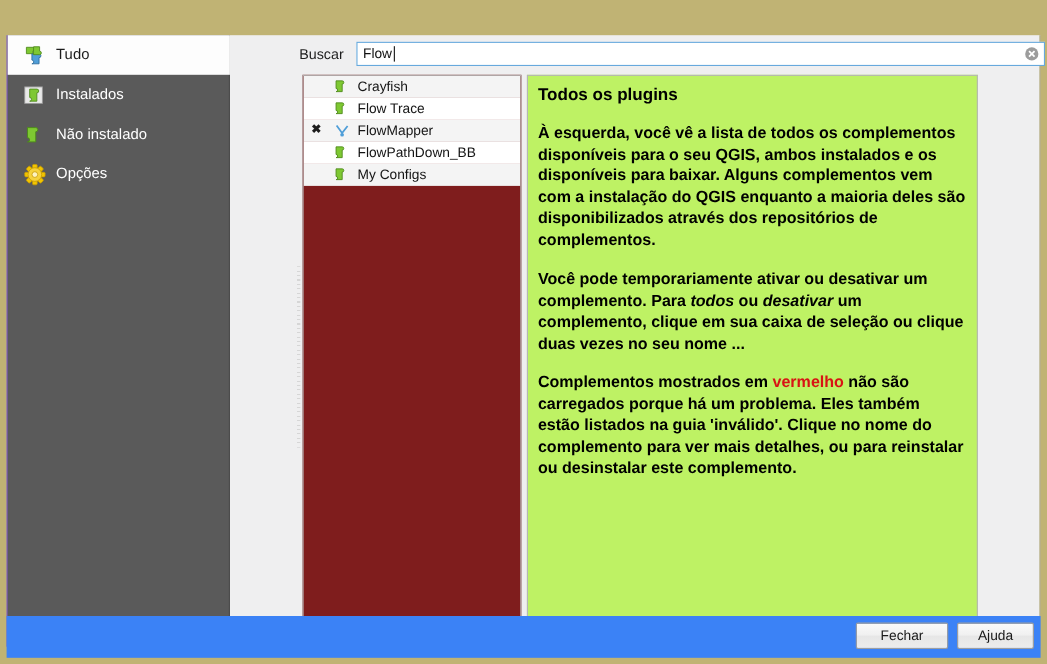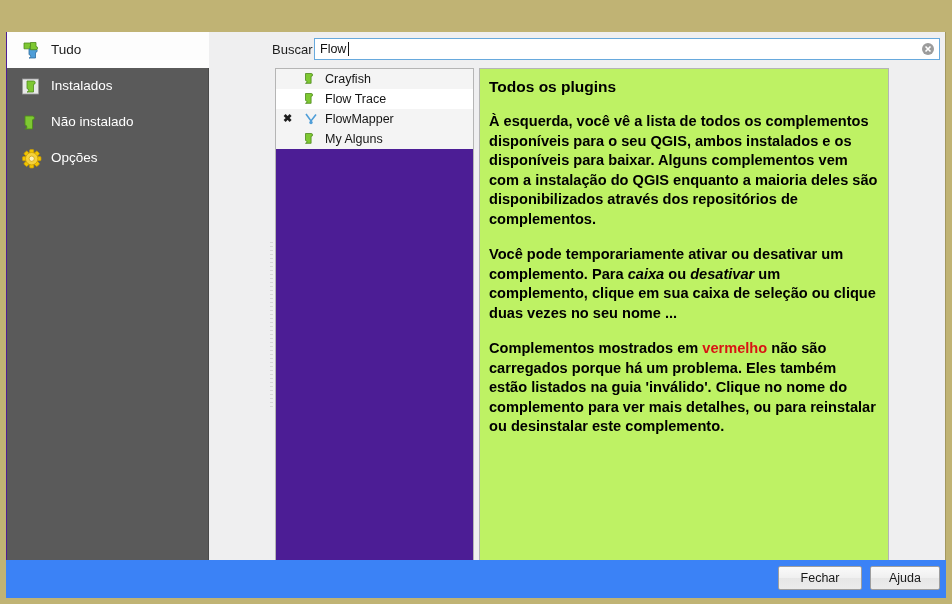--- a/index.html
+++ b/index.html
@@ -136,21 +136,21 @@
   #search-label {
     position: absolute;
     left: 63px; top: 0;
     height: 36px;
     line-height: 36px;
     font-size: 13px;
     color: #1d1d1d;
   }
   #search-box {
     position: absolute;
-    left: 105px; top: 6px;
+    left: 115px; top: 6px;
     width: 626px;
     height: 22px;
     background: #ffffff;
     border: 1px solid #67a9dd;
     box-sizing: border-box;
   }
   #search-input {
     position: absolute;
     left: 5px; top: 0;
     height: 20px;
@@ -185,21 +185,21 @@
     height: 165px;
     background-image: repeating-linear-gradient(to bottom, #d6d6d6 0, #d6d6d6 1px, transparent 1px, transparent 4px);
   }
 
   
   #plugin-list {
     position: absolute;
     left: 268px; top: 36px;
     width: 199px;
     height: 497px;
-    background: #4c1d95;
+    background: #7f1d1d;
     border: 1px solid #b5b5b5;
     box-sizing: border-box;
     overflow: hidden;
   }
   .plugin-row {
     position: relative;
     height: 20px;
     background: #ffffff;
   }
   .plugin-row.alt { background: #f4f4f4; }
@@ -406,37 +406,46 @@
         <span class="pg-mark">✖</span>
         <span class="pg-icon">
           <svg width="16" height="16" viewBox="0 0 16 16">
             <path d="M3 3 L8 10 L13 3.5" fill="none" stroke="#4f9ed8" stroke-width="1.6"></path>
             <circle cx="8" cy="11.5" r="1.7" fill="#4f9ed8"></circle>
           </svg>
         </span>
         <span class="pg-label">FlowMapper</span>
       </div>
 
+      <div class="plugin-row">
+        <span class="pg-mark"></span>
+        <span class="pg-icon">
+          <svg width="16" height="16" viewBox="0 0 16 16">
+              <path d="M2.5 2.5 h5.6 a1.45 1.45 0 0 1 0 2.9 v6.9 h-5.6 a1.45 1.45 0 0 0 0-2.9 z" fill="#7ec832" stroke="#4e8a1c" stroke-width="0.8"></path>
+            </svg>
+        </span>
+        <span class="pg-label">FlowPathDown_BB</span>
+      </div>
 
       <div class="plugin-row alt">
         <span class="pg-mark"></span>
         <span class="pg-icon">
           <svg width="16" height="16" viewBox="0 0 16 16">
               <path d="M2.5 2.5 h5.6 a1.45 1.45 0 0 1 0 2.9 v6.9 h-5.6 a1.45 1.45 0 0 0 0-2.9 z" fill="#7ec832" stroke="#4e8a1c" stroke-width="0.8"></path>
             </svg>
         </span>
-        <span class="pg-label">My Alguns</span>
+        <span class="pg-label">My Configs</span>
       </div>
 
     </div>
 
     <div id="details">
       <h2>Todos os plugins</h2>
       <p>À esquerda, você vê a lista de todos os complementos disponíveis para o seu QGIS, ambos instalados e os disponíveis para baixar. Alguns complementos vem com a instalação do QGIS enquanto a maioria deles são disponibilizados através dos repositórios de complementos.</p>
-      <p><span>Você pode temporariamente ativar ou desativar um complemento. Para </span><span class="em">caixa</span><span> ou </span><span class="em">desativar</span><span> um complemento, clique em sua caixa de seleção ou clique duas vezes no seu nome ...</span></p>
+      <p><span>Você pode temporariamente ativar ou desativar um complemento. Para </span><span class="em">todos</span><span> ou </span><span class="em">desativar</span><span> um complemento, clique em sua caixa de seleção ou clique duas vezes no seu nome ...</span></p>
       <p><span>Complementos mostrados em </span><span class="red">vermelho</span><span> não são carregados porque há um problema. Eles também estão listados na guia 'inválido'. Clique no nome do complemento para ver mais detalhes, ou para reinstalar ou desinstalar este complemento.</span></p>
     </div>
 
     <div class="btn disabled" id="btn-update">
       <span class="bl">Atualizar tudo</span>
     </div>
     <div class="btn disabled" id="btn-uninstall">
       <span class="bl">Desinstalar complemento</span>
     </div>
     <div class="btn disabled" id="btn-reinstall">

